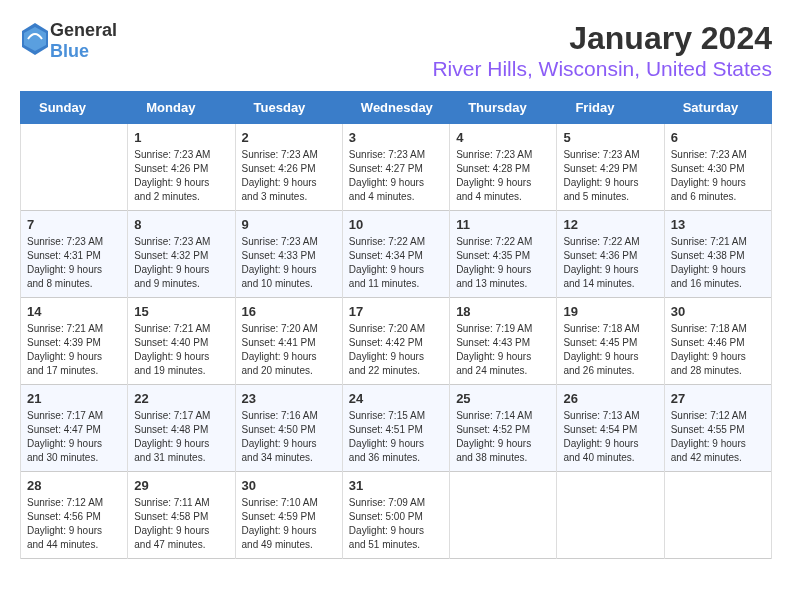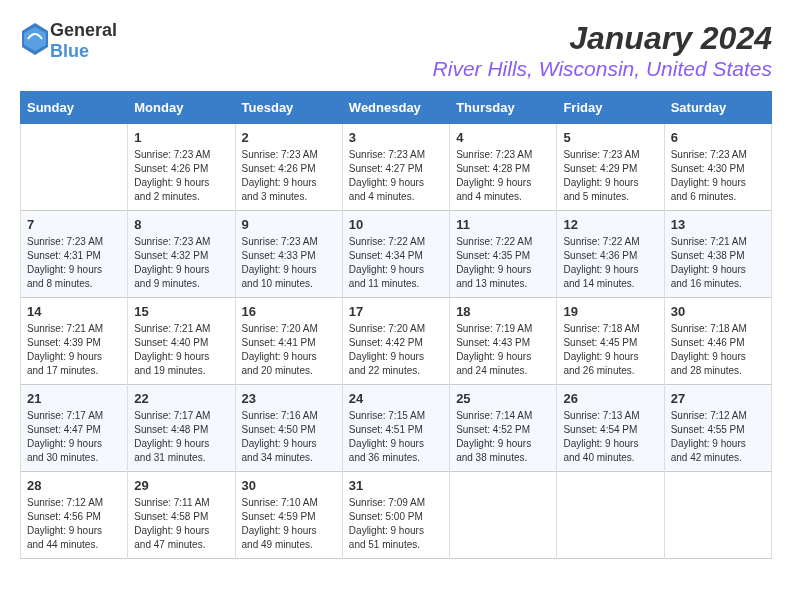--- a/index.html
+++ b/index.html
@@ -25,42 +25,41 @@
       font-weight: bold;
       color: #333;
     }
     .logo-text-blue {
       font-size: 18px;
       font-weight: bold;
       color: #4a90d9;
     }
     .title-block {
       text-align: right;
-      font-style: italic;
     }
     .month-title {
       font-size: 32px;
       font-weight: bold;
       color: #333;
     }
     .location-title {
       font-size: 21px;
       color: #8b5cf6;
     }
     table {
       width: 100%;
       border-collapse: collapse;
       table-layout: fixed;
     }
     thead tr {
       background-color: #3a7dc9;
       color: #fff;
     }
     thead th {
-      padding: 8px 6px;
+      padding: 8px 18px;
       font-size: 13px;
       font-weight: bold;
       text-align: left;
       border: 1px solid #3a7dc9;
     }
     tbody tr {
       border-bottom: 1px solid #ccc;
     }
     tbody td {
       vertical-align: top;

